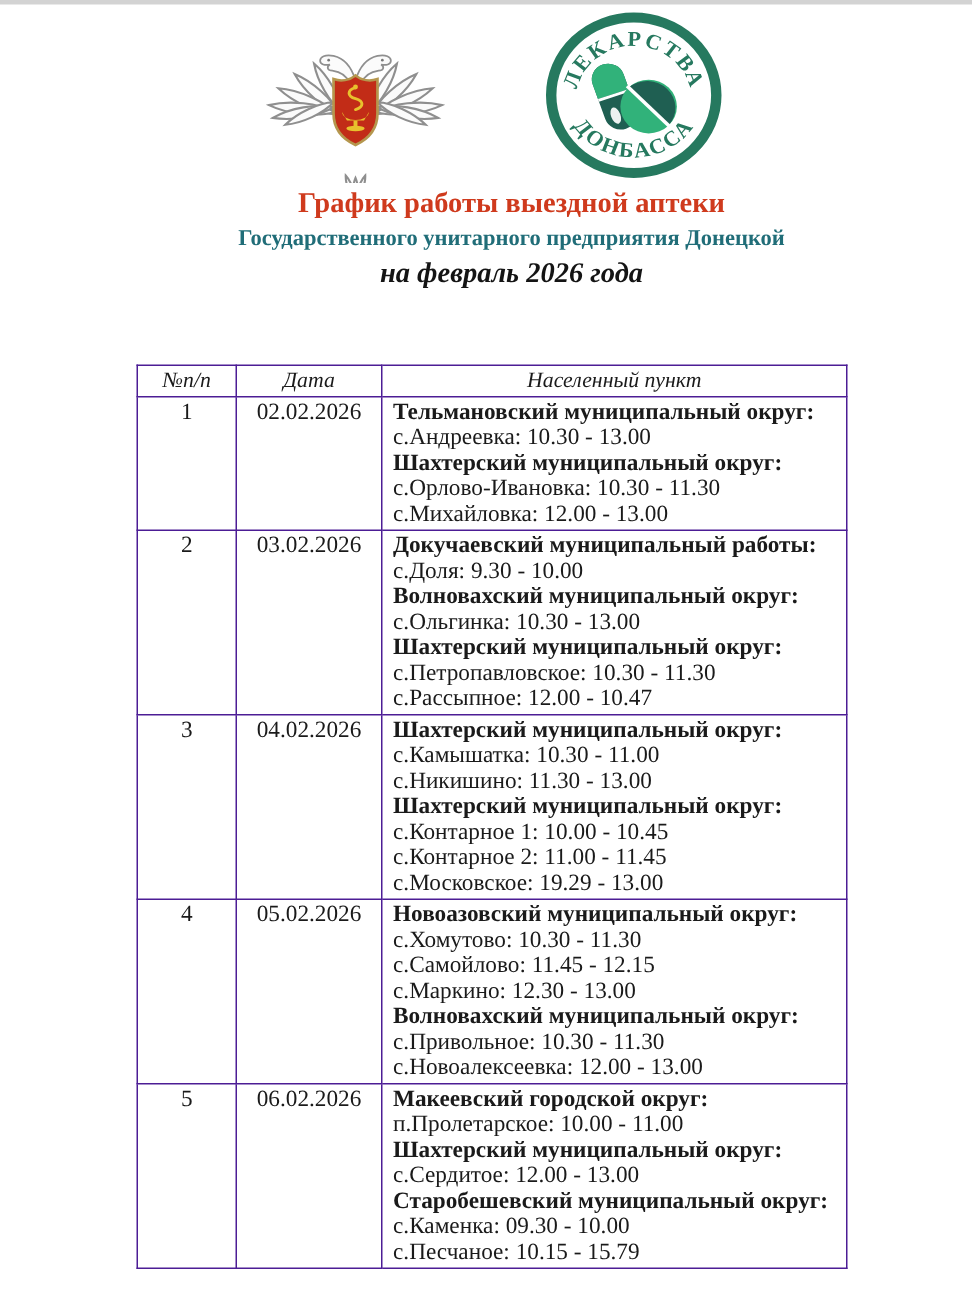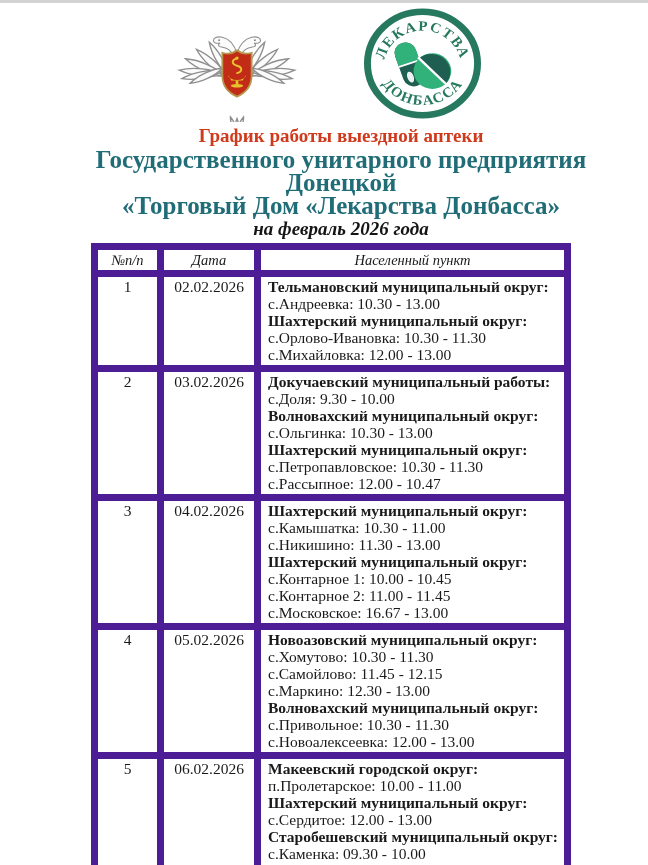--- a/index.html
+++ b/index.html
@@ -6,27 +6,27 @@
   .page{
     position:relative;width:648px;height:865px;background:#ffffff;
     font-family:"Liberation Serif",serif;overflow:hidden;color:#1a1a1a;
   }
   .top-strip{position:absolute;top:0;left:0;width:648px;height:3px;background:#d3d3d3;}
   .emblem{position:absolute;left:176px;top:16px;width:122px;height:106px;}
   .pharm-logo{position:absolute;left:363px;top:7px;width:119px;height:113px;}
   .logo-arc{font-family:"Liberation Serif",serif;font-weight:bold;fill:#26795f;letter-spacing:1.5px;}
   .heading{position:absolute;left:84px;top:124px;width:514px;text-align:center;font-weight:bold;}
   .title-red{color:#cf3a1d;font-size:19px;line-height:24px;text-align:center;}
-  .org{color:#206d78;font-size:25px;line-height:23px;}
+  .org{color:#206d78;font-size:15px;line-height:23px;}
   .period{color:#141414;font-size:19px;line-height:23px;font-style:italic;}
   table.schedule{
     position:absolute;left:91px;top:243px;width:473px;
     border-collapse:collapse;table-layout:fixed;
   }
-  table.schedule th,table.schedule td{border:7px solid #4c1d95;}
+  table.schedule th,table.schedule td{border:1px solid #4c1d95;}
   table.schedule th{
     font-style:italic;font-weight:normal;font-size:14.5px;height:20px;
     padding:0;text-align:center;vertical-align:middle;
   }
   table.schedule td{vertical-align:top;font-size:15.5px;}
   td.c1,td.c2{text-align:center;padding-top:1px;}
   td.c3{padding:1px 4px 2px 7px;}
   .place-line{line-height:17px;white-space:nowrap;}
   .district{font-weight:bold;}
 </style>
@@ -102,21 +102,20 @@
         <circle r="19" fill="#31b27a"></circle>
         <path d="M -13.4,-13.4 A 19,19 0 0 1 13.4,13.4 Z" fill="#1f5f52"></path>
         <line x1="-14.5" y1="-14.5" x2="14.5" y2="14.5" stroke="#ffffff" stroke-width="2.4"></line>
       </g>
     </g>
   </svg>
 
   <div class="heading">
     <div class="title-red">График работы выездной аптеки</div>
     <div class="org">Государственного унитарного предприятия Донецкой</div>
-    <div class="org">«Торговый Дом «Лекарства Донбасса»</div>
     <div class="period">на февраль 2026 года</div>
   </div>
 
   <table class="schedule">
     <colgroup>
       <col style="width:66px">
         <col style="width:97px">
         <col style="width:310px">
     </colgroup>
     <thead>
@@ -156,21 +155,21 @@
     <tr>
       <td class="c1">3</td>
       <td class="c2">04.02.2026</td>
       <td class="c3">
             <div class="place-line district">Шахтерский муниципальный округ:</div>
             <div class="place-line">с.Камышатка: 10.30 - 11.00</div>
             <div class="place-line">с.Никишино: 11.30 - 13.00</div>
             <div class="place-line district">Шахтерский муниципальный округ:</div>
             <div class="place-line">с.Контарное 1: 10.00 - 10.45</div>
             <div class="place-line">с.Контарное 2: 11.00 - 11.45</div>
-            <div class="place-line">с.Московское: 16.67 - 13.00</div>
+            <div class="place-line">с.Московское: 19.29 - 13.00</div>
           </td>
     </tr>
 
     <tr>
       <td class="c1">4</td>
       <td class="c2">05.02.2026</td>
       <td class="c3">
             <div class="place-line district">Новоазовский муниципальный округ:</div>
             <div class="place-line">с.Хомутово: 10.30 - 11.30</div>
             <div class="place-line">с.Самойлово: 11.45 - 12.15</div>

